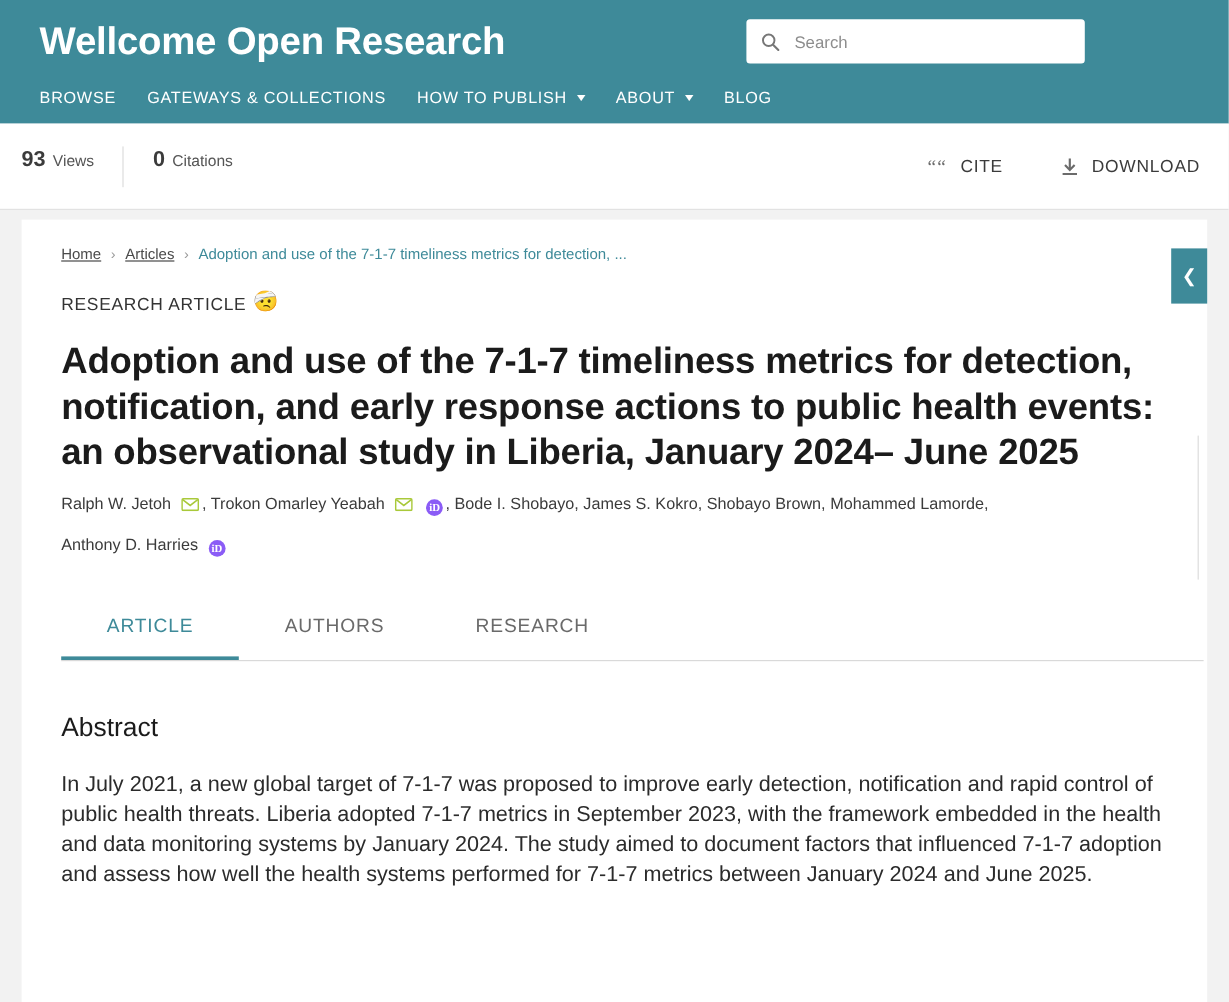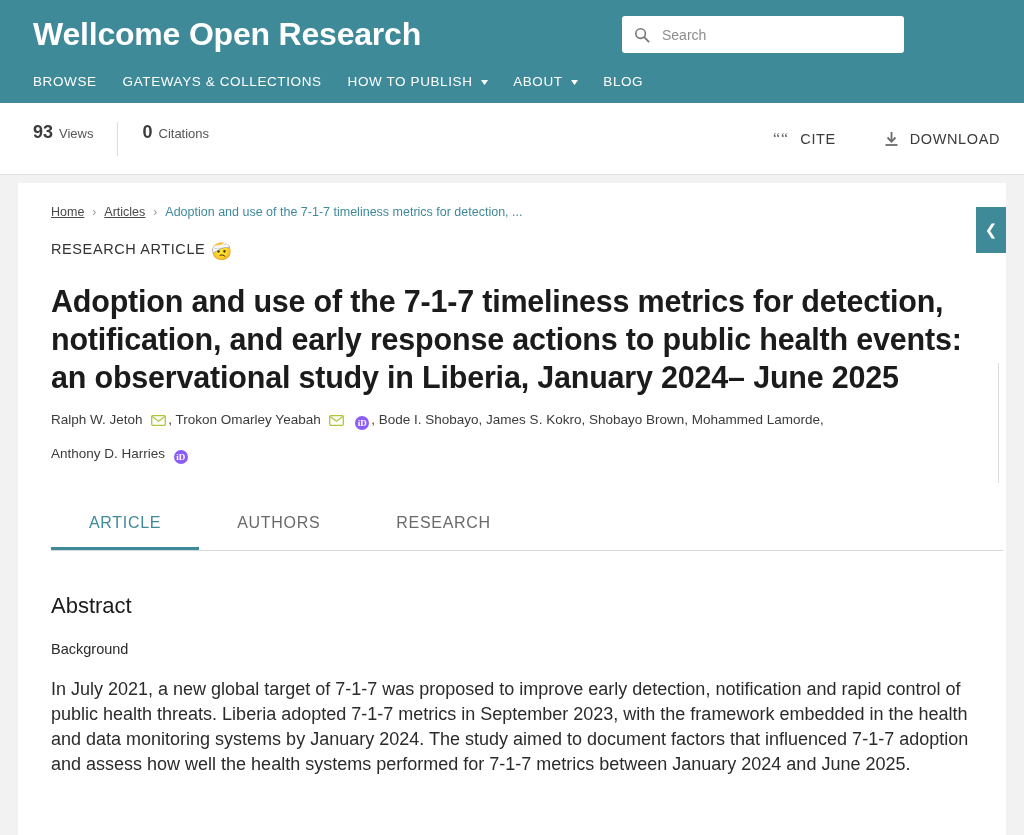--- a/index.html
+++ b/index.html
@@ -86,21 +86,21 @@
     position: relative;
   }
   .metric {
     padding: 0 24px;
     border-right: 1px solid #dddddd;
     height: 34px;
     display: flex;
     align-items: baseline;
     color: #3b3b3b;
   }
-  .metric:first-child { padding-left: 33px; }
+  .metric:first-child { padding-left: 18px; }
   .metric.last { border-right: none; }
   .metric .num { font-size: 18px; font-weight: bold; margin-right: 6px; }
   .metric .lbl { font-size: 13px; color: #555; }
 
   .metric-actions {
     position: absolute;
     right: 0; top: 0;
     height: 72px;
     display: flex;
     align-items: center;
@@ -151,21 +151,21 @@
     margin-right: 4px;
   }
   .breadcrumb .sep { color: #9a9a9a; margin: 0 8px 0 4px; font-size: 12px; }
   .breadcrumb .current { color: #3e8a99; }
 
   .artcile-type {
     font-size: 14.5px;
     color: #333;
     letter-spacing: 0.6px;
     display: flex;
-    align-items: flex-start;
+    align-items: flex-end;
     margin-bottom: 20px;
   }
   .oa-icon { margin-left: 6px; font-size: 17px; color: #222; }
 
   .article-title {
     font-size: 30.5px;
     line-height: 38px;
     font-weight: bold;
     color: #1b1b1b;
     margin: 0 0 8px 0;
@@ -403,17 +403,16 @@
       </div>
       <div class="tab">
         <span>AUTHORS</span>
       </div>
       <div class="tab">
         <span>RESEARCH</span>
       </div>
     </div>
 
     <h2 class="section-title">Abstract</h2>
-    <div class="sub-head">Background</div>
     <p class="body-text">In July 2021, a new global target of 7-1-7 was proposed to improve early detection, notification and rapid control of public health threats. Liberia adopted 7-1-7 metrics in September 2023, with the framework embedded in the health and data monitoring systems by January 2024. The study aimed to document factors that influenced 7-1-7 adoption and assess how well the health systems performed for 7-1-7 metrics between January 2024 and June 2025.</p>
 
   </div>
 </div>
 
 </body></html>

